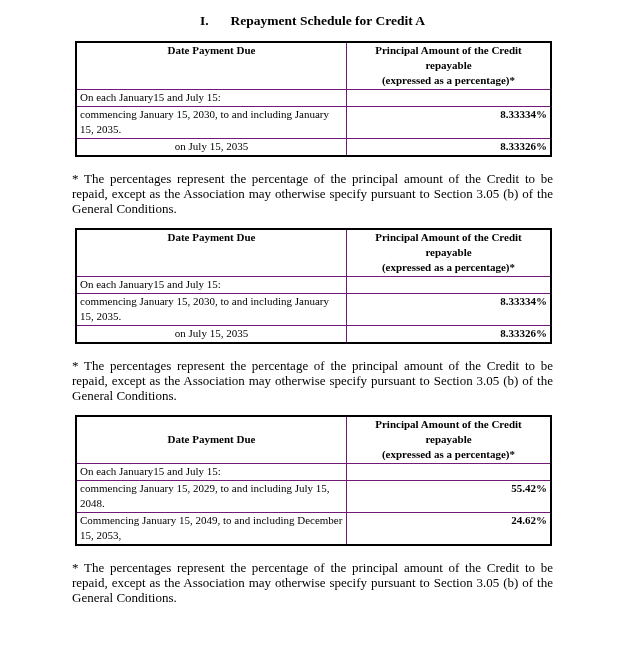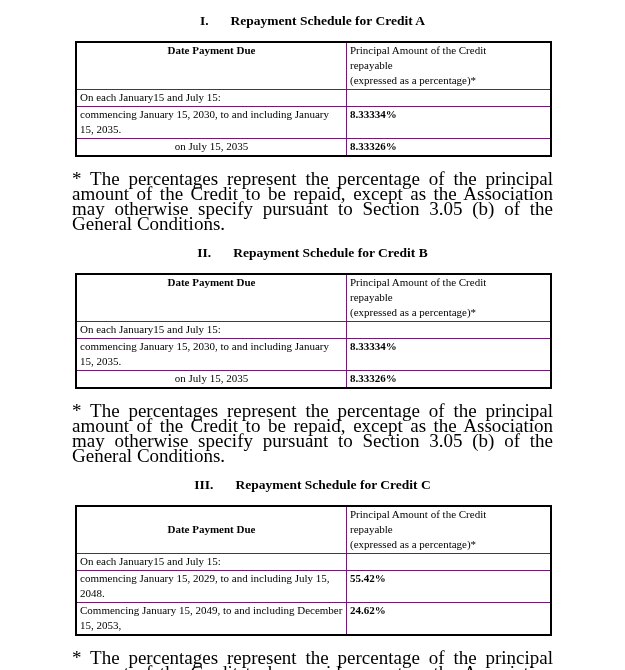--- a/index.html
+++ b/index.html
@@ -44,30 +44,30 @@
     overflow: hidden;
   }
   td.col-date { width: 263px; }
   td.col-amt  { width: 197px; }
   td.hdr {
     font-weight: bold;
     text-align: center;
     height: 45px;
   }
   td.hdr.v-center { vertical-align: middle; }
-  .amt-line { text-align: left; font-weight: normal; }
+  .amt-line { text-align: center; font-weight: bold; }
   td.amount {
-    text-align: left;
+    text-align: right;
     font-weight: bold;
   }
   tr.row-intro td { height: 13px; margin-top: 18px; }
   tr.row-last td.col-date { height: 15px; text-align: center; }
   .footnote {
     margin: 14px 0 0 0;
-    font-size: 19px;
+    font-size: 13px;
     line-height: 15px;
     text-align: justify;
   }
 </style>
 </head>
 <body>
 
 <div class="page">
 
   <div class="section">
@@ -95,23 +95,20 @@
       <tr class="row-last">
         <td class="col-date">on July 15, 2035</td>
         <td class="col-amt amount">8.33326%</td>
       </tr>
     </tbody>
       </table>
     <p class="footnote">* The percentages represent the percentage of the principal amount of the Credit to be repaid, except as the Association may otherwise specify pursuant to Section 3.05 (b) of the General Conditions.</p>
   </div>
 
   <div class="section">
-    <div class="heading">
-      <span class="numeral">II.</span><span>Repayment Schedule for Credit B</span>
-    </div>
     <table class="schedule">
       <tbody>
           <tr>
         <td class="col-date hdr">Date Payment Due</td>
         <td class="col-amt hdr">
           <div class="amt-line">Principal Amount of the Credit</div>
           <div class="amt-line">repayable</div>
           <div class="amt-line">(expressed as a percentage)*</div>
         </td>
       </tr>
@@ -126,23 +123,20 @@
       <tr class="row-last">
         <td class="col-date">on July 15, 2035</td>
         <td class="col-amt amount">8.33326%</td>
       </tr>
     </tbody>
       </table>
     <p class="footnote">* The percentages represent the percentage of the principal amount of the Credit to be repaid, except as the Association may otherwise specify pursuant to Section 3.05 (b) of the General Conditions.</p>
   </div>
 
   <div class="section">
-    <div class="heading">
-      <span class="numeral">III.</span><span>Repayment Schedule for Credit C</span>
-    </div>
     <table class="schedule">
       <tbody>
           <tr>
         <td class="col-date hdr v-center">Date Payment Due</td>
         <td class="col-amt hdr">
           <div class="amt-line">Principal Amount of the Credit</div>
           <div class="amt-line">repayable</div>
           <div class="amt-line">(expressed as a percentage)*</div>
         </td>
       </tr>

